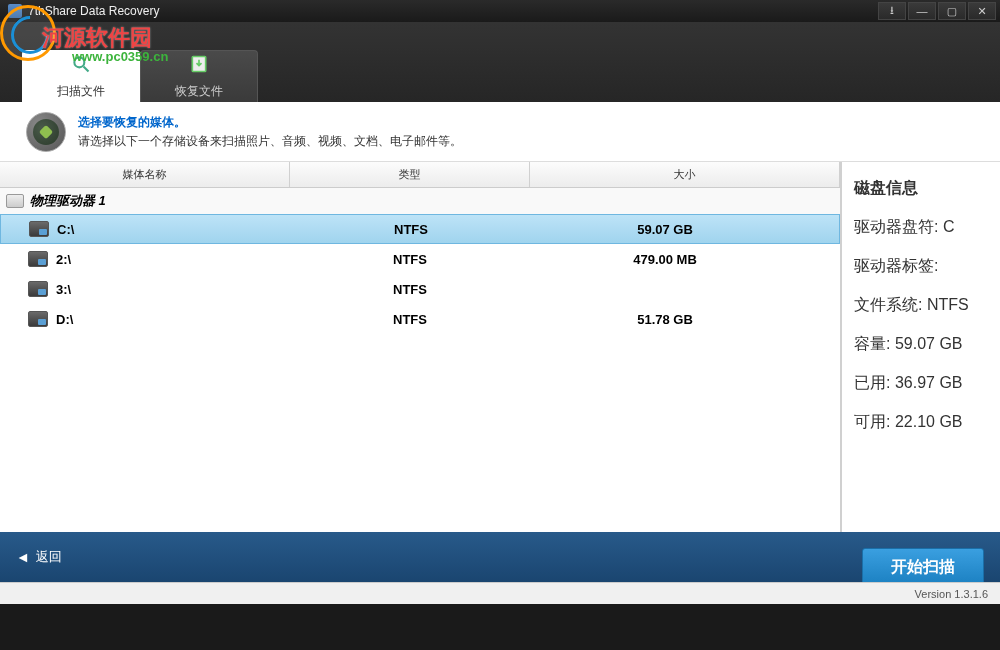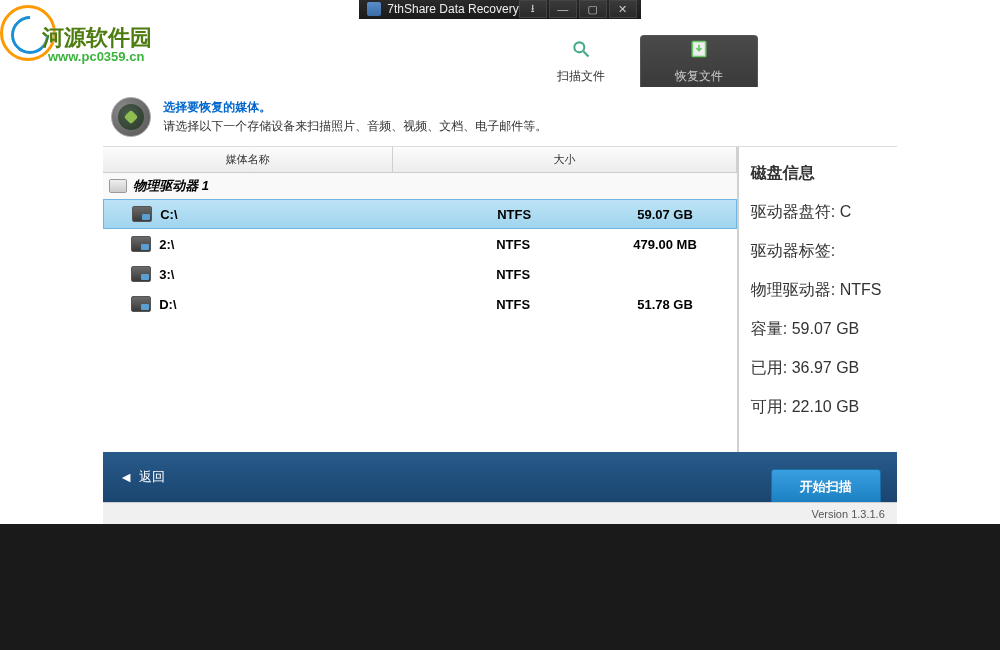--- a/index.html
+++ b/index.html
@@ -1,36 +1,36 @@
 <!DOCTYPE html>
 <html><head>
 <meta charset="utf-8">
 <style>
 * { margin: 0; padding: 0; box-sizing: border-box; font-family: "Microsoft YaHei", "SimSun", Arial, sans-serif; }
 body { background: #1a1a1a; width: 1000px; height: 650px; overflow: hidden; }
-.window { width: 1000px; height: 524px; display: flex; flex-direction: column; background: #fff; align-items: center; }
+.window { width: 1000px; height: 604px; display: flex; flex-direction: column; background: #fff; }
 .titlebar { height: 22px; background: linear-gradient(#2a2a2a, #1a1a1a); display: flex; align-items: center; justify-content: space-between; padding: 0 4px 0 8px; color: #eee; font-size: 12px; }
 .titlebar-left { display: flex; align-items: center; gap: 6px; }
 .titlebar-icon { width: 14px; height: 14px; background: linear-gradient(#5a8cc7, #3a6ca7); border-radius: 2px; }
 .titlebar-buttons { display: flex; gap: 2px; }
 .titlebar-btn { width: 28px; height: 18px; background: linear-gradient(#3a3a3a, #2a2a2a); border: 1px solid #444; display: flex; align-items: center; justify-content: center; font-size: 11px; color: #ccc; cursor: pointer; }
 .watermark { position: absolute; top: 5px; left: 0; z-index: 100; pointer-events: none; }
 .watermark-logo { width: 56px; height: 56px; border: 3px solid #ff9900; border-radius: 50%; position: relative; background: rgba(255,255,255,0.1); }
 .watermark-logo::before { content: ""; position: absolute; top: 8px; left: 8px; width: 32px; height: 32px; border: 3px solid #1a8fd6; border-radius: 50%; border-top-color: transparent; transform: rotate(45deg); }
-.watermark-text { position: absolute; top: 18px; left: 42px; color: #4d7c0f; font-size: 22px; font-weight: bold; white-space: nowrap; text-shadow: 0 0 2px rgba(255,255,255,0.5); }
-.watermark-url { position: absolute; top: 44px; left: 48px; color: #3cb43c; font-size: 13px; font-weight: bold; }
+.watermark-text { position: absolute; top: 18px; left: 42px; color: #ef4444; font-size: 22px; font-weight: bold; white-space: nowrap; text-shadow: 0 0 2px rgba(255,255,255,0.5); }
+.watermark-url { position: absolute; top: 44px; left: 72px; color: #3cb43c; font-size: 13px; font-weight: bold; }
 .header-area { height: 80px; background: linear-gradient(#333, #262626); position: relative; }
 .tabs { position: absolute; bottom: 0; left: 22px; display: flex; }
 .tab { width: 118px; height: 52px; display: flex; flex-direction: column; align-items: center; justify-content: center; gap: 8px; font-size: 12px; cursor: pointer; border-radius: 4px 4px 0 0; }
 .tab.active { background: #fff; color: #333; }
 .tab.inactive { background: linear-gradient(#4a4a4a, #3a3a3a); color: #ccc; border: 1px solid #555; border-bottom: none; }
 .tab-icon { width: 24px; height: 22px; display: flex; align-items: center; justify-content: center; }
 .tab-icon svg { width: 22px; height: 20px; }
 .content { flex: 1; display: flex; flex-direction: column; background: #fff; }
-.instruction-bar { height: 60px; display: flex; align-items: center; padding: 0 8px; gap: 12px; border-bottom: 1px solid #ddd; }
+.instruction-bar { height: 60px; display: flex; align-items: center; padding: 0 26px; gap: 12px; border-bottom: 1px solid #ddd; }
 .instruction-icon { width: 40px; height: 40px; border-radius: 50%; background: radial-gradient(circle at 30% 30%, #888, #555); border: 1px solid #aaa; display: flex; align-items: center; justify-content: center; position: relative; }
 .instruction-icon::before { content: ""; width: 26px; height: 26px; border-radius: 50%; background: radial-gradient(circle at 35% 35%, #4a5a4a, #2a3a2a); position: absolute; }
 .instruction-icon::after { content: ""; width: 10px; height: 10px; background: #8fbf4f; border-radius: 2px; position: absolute; transform: rotate(45deg); }
 .instruction-text { display: flex; flex-direction: column; gap: 2px; font-size: 12px; }
 .instruction-title { color: #0066cc; font-weight: bold; }
 .instruction-desc { color: #333; }
 .main-split { flex: 1; display: flex; }
 .drive-list { flex: 1; display: flex; flex-direction: column; border-right: 2px solid #d0d0d0; }
 .list-header { display: flex; height: 26px; background: linear-gradient(#fcfcfc, #ececec); border-bottom: 1px solid #ccc; font-size: 11px; }
 .col-head { display: flex; align-items: center; justify-content: center; border-right: 1px solid #d0d0d0; color: #333; }
@@ -47,21 +47,21 @@
 .drv-icon { width: 20px; height: 16px; background: linear-gradient(#6a6a6a, #3a3a3a); border: 1px solid #555; border-radius: 2px; position: relative; }
 .drv-icon::after { content: ""; position: absolute; right: 1px; bottom: 1px; width: 8px; height: 6px; background: #5a9fd4; border-radius: 1px; }
 .drive-type-cell { width: 240px; text-align: center; }
 .drive-size-cell { flex: 1; text-align: center; padding-right: 40px; }
 .side-panel { width: 158px; padding: 16px 12px; font-size: 16px; color: #333; }
 .side-title { font-weight: bold; margin-bottom: 18px; }
 .side-row { margin-bottom: 18px; }
 .footer { height: 50px; background: linear-gradient(#285a8a, #1a4570); display: flex; align-items: center; justify-content: space-between; padding: 0 16px; }
 .back-btn { display: flex; align-items: center; gap: 6px; color: #fff; font-size: 13px; cursor: pointer; }
 .back-arrow { font-size: 14px; }
-.scan-btn { padding: 8px 28px; background: linear-gradient(#3a9fe0, #1a7fc0); border: 1px solid #1a6fa8; border-radius: 3px; color: #fff; font-size: 13px; font-weight: bold; cursor: pointer; margin-top: 20px; }
+.scan-btn { padding: 8px 28px; background: linear-gradient(#3a9fe0, #1a7fc0); border: 1px solid #1a6fa8; border-radius: 3px; color: #fff; font-size: 16px; font-weight: bold; cursor: pointer; margin-top: 20px; }
 .version-bar { height: 22px; background: #f0f0f0; border-top: 1px solid #ccc; display: flex; align-items: center; justify-content: flex-end; padding: 0 12px; font-size: 11px; color: #555; }
 </style>
 </head>
 <body>
 
 <div class="window">
   <div class="titlebar">
     <div class="titlebar-left">
       <div class="titlebar-icon"></div>
       <span>7thShare Data Recovery</span>
@@ -109,20 +109,21 @@
       <div class="instruction-text">
         <div class="instruction-title">选择要恢复的媒体。</div>
         <div class="instruction-desc">请选择以下一个存储设备来扫描照片、音频、视频、文档、电子邮件等。</div>
       </div>
     </div>
 
     <div class="main-split">
       <div class="drive-list">
         <div class="list-header">
           <div class="col-head col1">媒体名称</div>
+          <div class="col-head col2">类型</div>
           <div class="col-head col3">大小</div>
         </div>
         <div class="list-body">
           <div class="group-row">
             <div class="hdd-icon"></div>
             <span>物理驱动器 1</span>
           </div>
           <div class="drive-row selected">
             <div class="drive-name-cell">
                 <div class="drv-icon"></div>
@@ -154,21 +155,21 @@
             <div class="drive-type-cell">NTFS</div>
             <div class="drive-size-cell">51.78 GB</div>
           </div>
         </div>
       </div>
 
       <div class="side-panel">
         <div class="side-title">磁盘信息</div>
         <div class="side-row"><span>驱动器盘符: </span><span>C</span></div>
         <div class="side-row"><span>驱动器标签:</span><span></span></div>
-        <div class="side-row"><span>物理驱动器: </span><span>NTFS</span></div>
+        <div class="side-row"><span>文件系统: </span><span>NTFS</span></div>
         <div class="side-row"><span>容量: </span><span>59.07 GB</span></div>
         <div class="side-row"><span>已用: </span><span>36.97 GB</span></div>
         <div class="side-row"><span>可用: </span><span>22.10 GB</span></div>
       </div>
     </div>
 
     <div class="footer">
       <div class="back-btn">
         <span class="back-arrow">◄</span>
         <span>返回</span>

